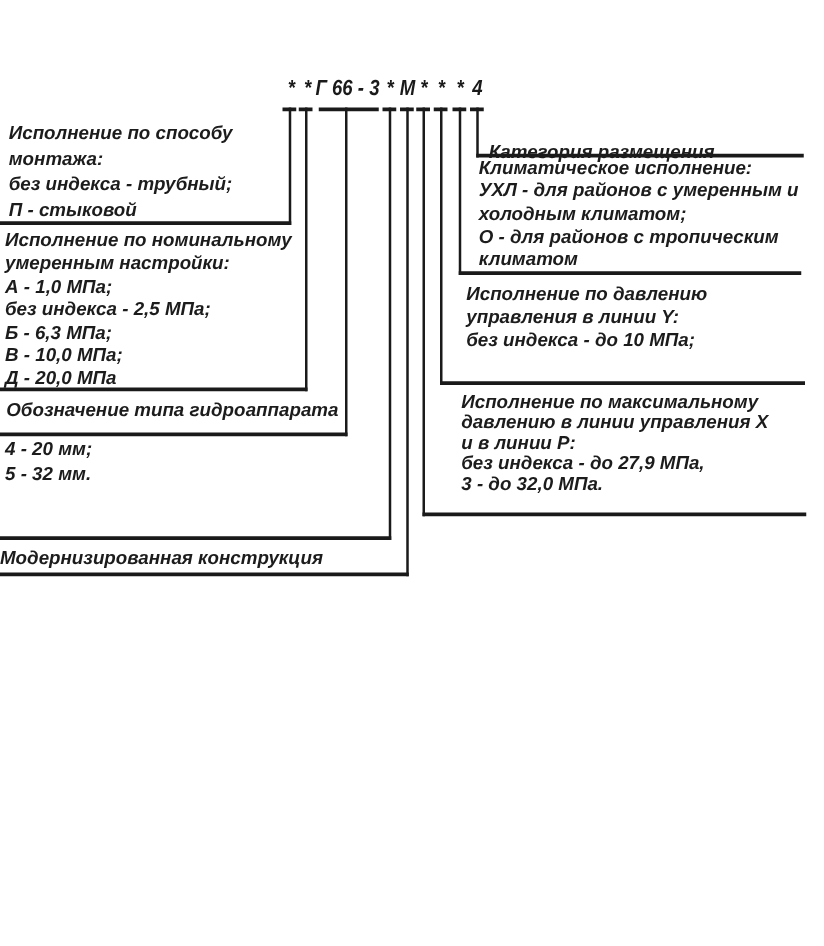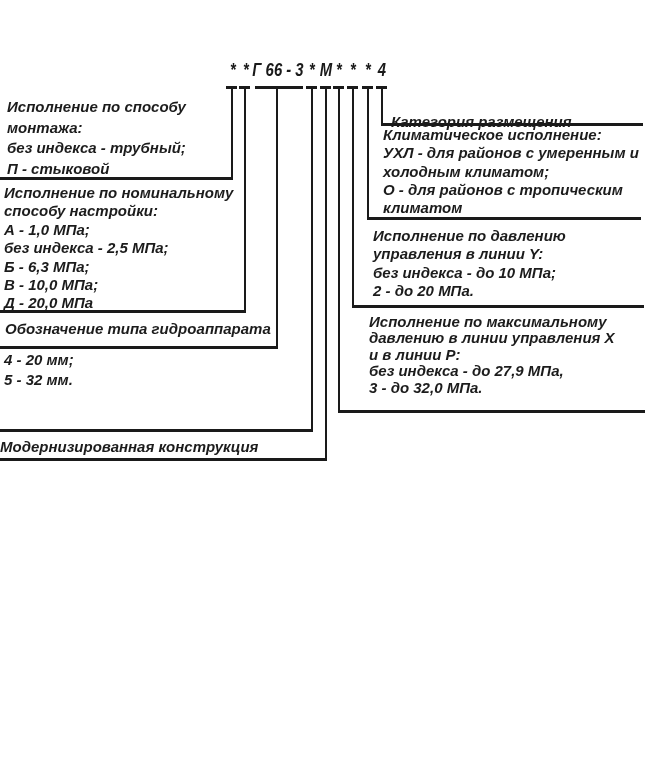--- a/index.html
+++ b/index.html
@@ -90,21 +90,21 @@
 
   <div class="block" style="left:7px; top:97px; line-height:20.5px;">
     <div class="ln">Исполнение по способу</div>
     <div class="ln">монтажа:</div>
     <div class="ln">без индекса - трубный;</div>
     <div class="ln">П - стыковой</div>
   </div>
 
   <div class="block" style="left:4px; top:184px; line-height:18.4px;">
     <div class="ln">Исполнение по номинальному</div>
-    <div class="ln">способу настройки:</div>
+    <div class="ln">умеренным настройки:</div>
     <div class="ln">А - 1,0 МПа;</div>
     <div class="ln">без индекса - 2,5 МПа;</div>
     <div class="ln">Б - 6,3 МПа;</div>
     <div class="ln">В - 10,0 МПа;</div>
     <div class="ln">Д - 20,0 МПа</div>
   </div>
 
   <div class="block" style="left:5px; top:319px; line-height:19px;">
     <div class="ln">Обозначение типа гидроаппарата</div>
   </div>
@@ -127,21 +127,20 @@
     <div class="ln">УХЛ - для районов с умеренным и</div>
     <div class="ln">холодным климатом;</div>
     <div class="ln">О - для районов с тропическим</div>
     <div class="ln">климатом</div>
   </div>
 
   <div class="block" style="left:373px; top:227px; line-height:18.4px;">
     <div class="ln">Исполнение по давлению</div>
     <div class="ln">управления в линии Y:</div>
     <div class="ln">без индекса - до 10 МПа;</div>
-    <div class="ln">2 - до 20 МПа.</div>
   </div>
 
   <div class="block" style="left:369px; top:314px; line-height:16.4px;">
     <div class="ln">Исполнение по максимальному</div>
     <div class="ln">давлению в линии управления X</div>
     <div class="ln">и в линии P:</div>
     <div class="ln">без индекса - до 27,9 МПа,</div>
     <div class="ln">3 - до 32,0 МПа.</div>
   </div>
 

